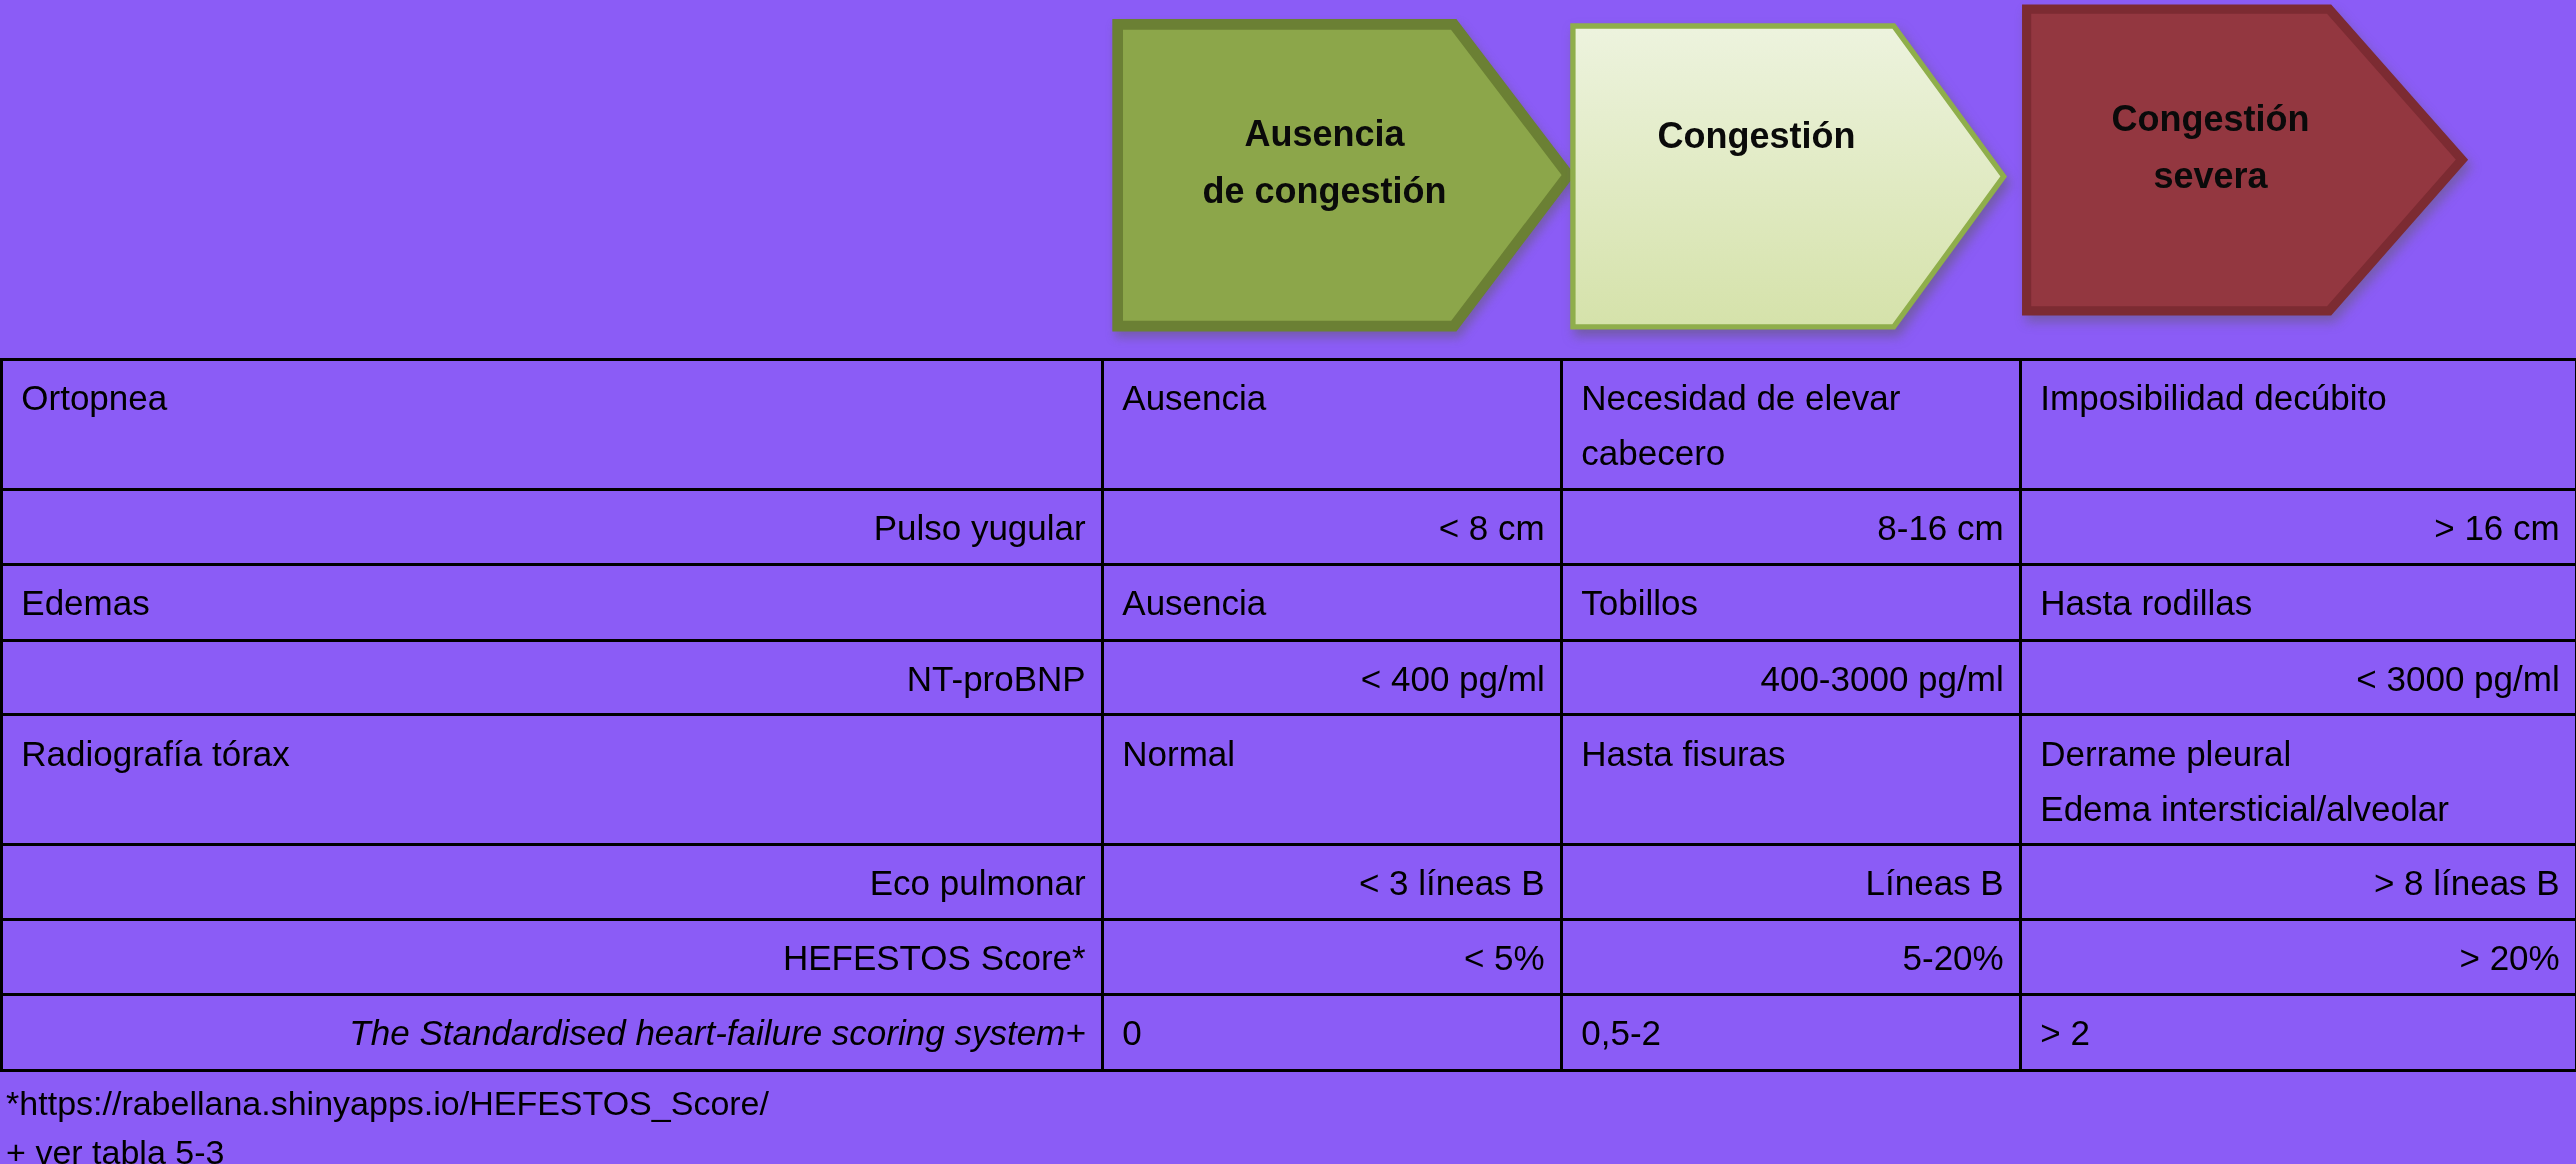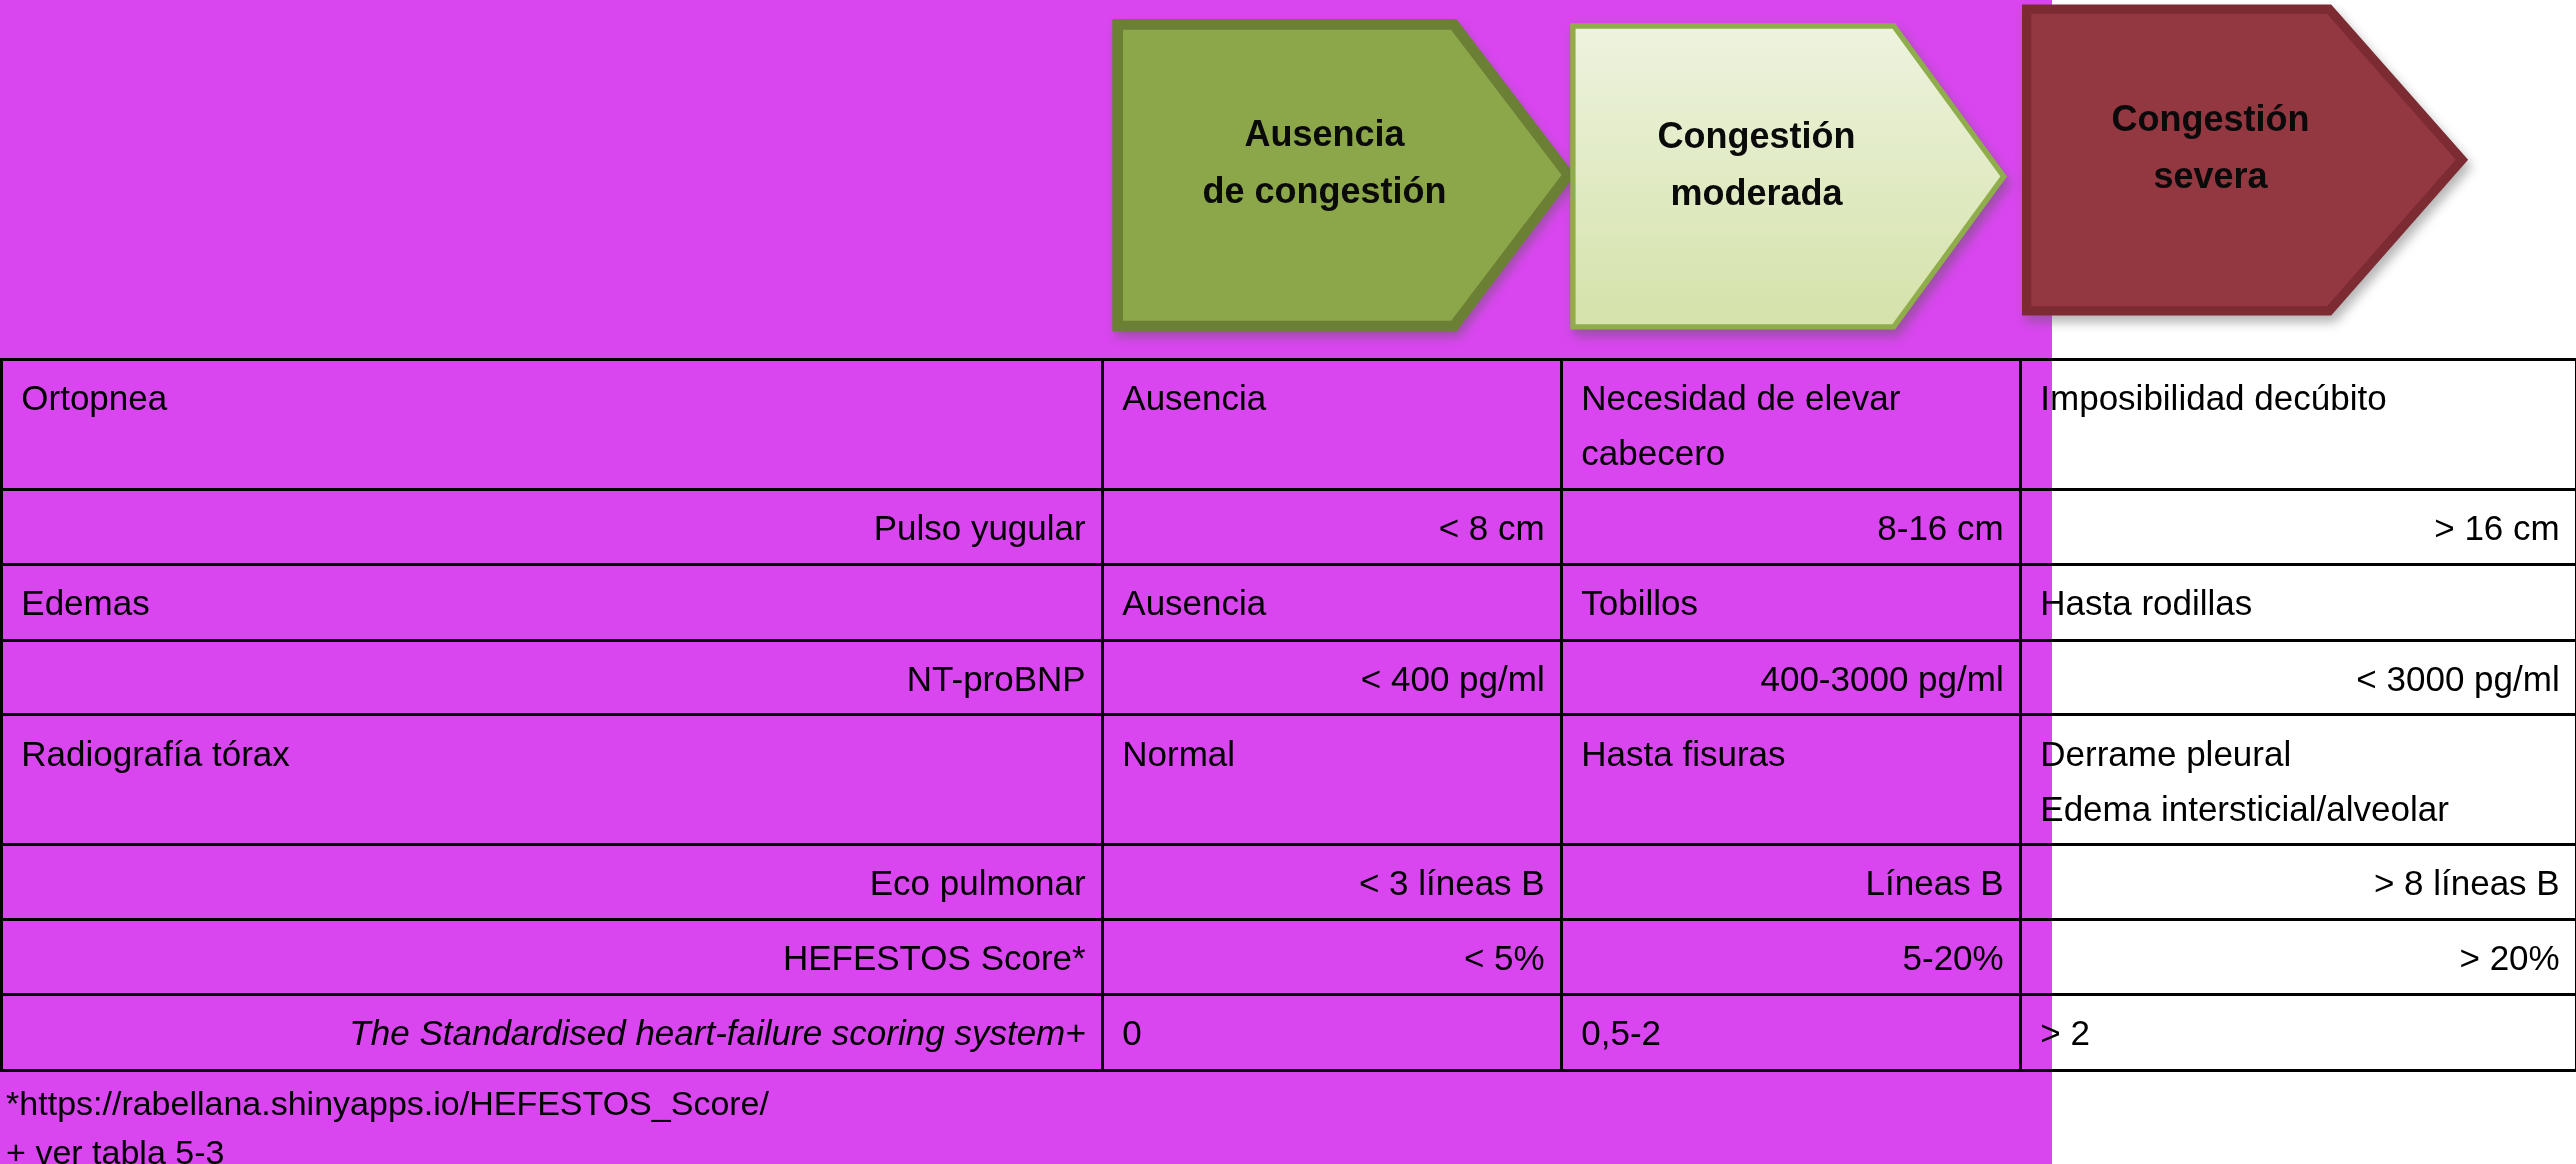--- a/index.html
+++ b/index.html
@@ -1,17 +1,17 @@
 <!DOCTYPE html>
 <html style="font-size:12.2px"><head>
 <meta charset="utf-8">
 <style>
   html,body{margin:0;padding:0;background:#ffffff;}
   body{width:2576px;height:1165px;font-family:"Liberation Sans",sans-serif;color:#000;overflow:hidden;}
-  .stage{position:relative;width:2052px;height:1165px;background:#d946ef;}
+  .stage{position:relative;width:2576px;height:1165px;background:#8b5cf6;}
 
   
   .arrows-svg{position:absolute;left:0;top:0;width:2576px;height:359px;display:block;}
   .arrow-poly{stroke-linejoin:miter;}
   .arrow-poly.a1{stroke:#6B8034;stroke-width:14;filter:drop-shadow(4px 8px 6px rgba(90,90,90,0.45));}
   .arrow-poly.a2{stroke:#8FAE4B;stroke-width:7;filter:drop-shadow(5px 9px 7px rgba(90,90,90,0.5));}
   .arrow-poly.a3{stroke:#7C2B32;stroke-width:12;filter:drop-shadow(5px 9px 7px rgba(90,90,90,0.45));}
 
   .arrow-label{position:absolute;text-align:center;font-weight:bold;font-size:36px;line-height:57px;color:#0a0a0a;}
   .arrow-label.l1{left:1118px;top:105px;width:413px;}
@@ -47,21 +47,20 @@
     <polygon class="arrow-poly a2" points="2058,34 2478,34 2622,231 2478,428 2058,428" fill="url(#g2)"></polygon>
     <polygon class="arrow-poly a3" points="2652,12 3048,12 3222,209 3048,407 2652,407" fill="#933740"></polygon>
   </svg>
 
   <div class="arrow-label l1">
     <div>Ausencia</div>
     <div>de congestión</div>
   </div>
   <div class="arrow-label l2">
     <div>Congestión</div>
-    <div>moderada</div>
   </div>
   <div class="arrow-label l3">
     <div>Congestión</div>
     <div>severa</div>
   </div>
 
   <table class="congestion">
     <colgroup>
         <col style="width:1101px">
         <col style="width:459px">

